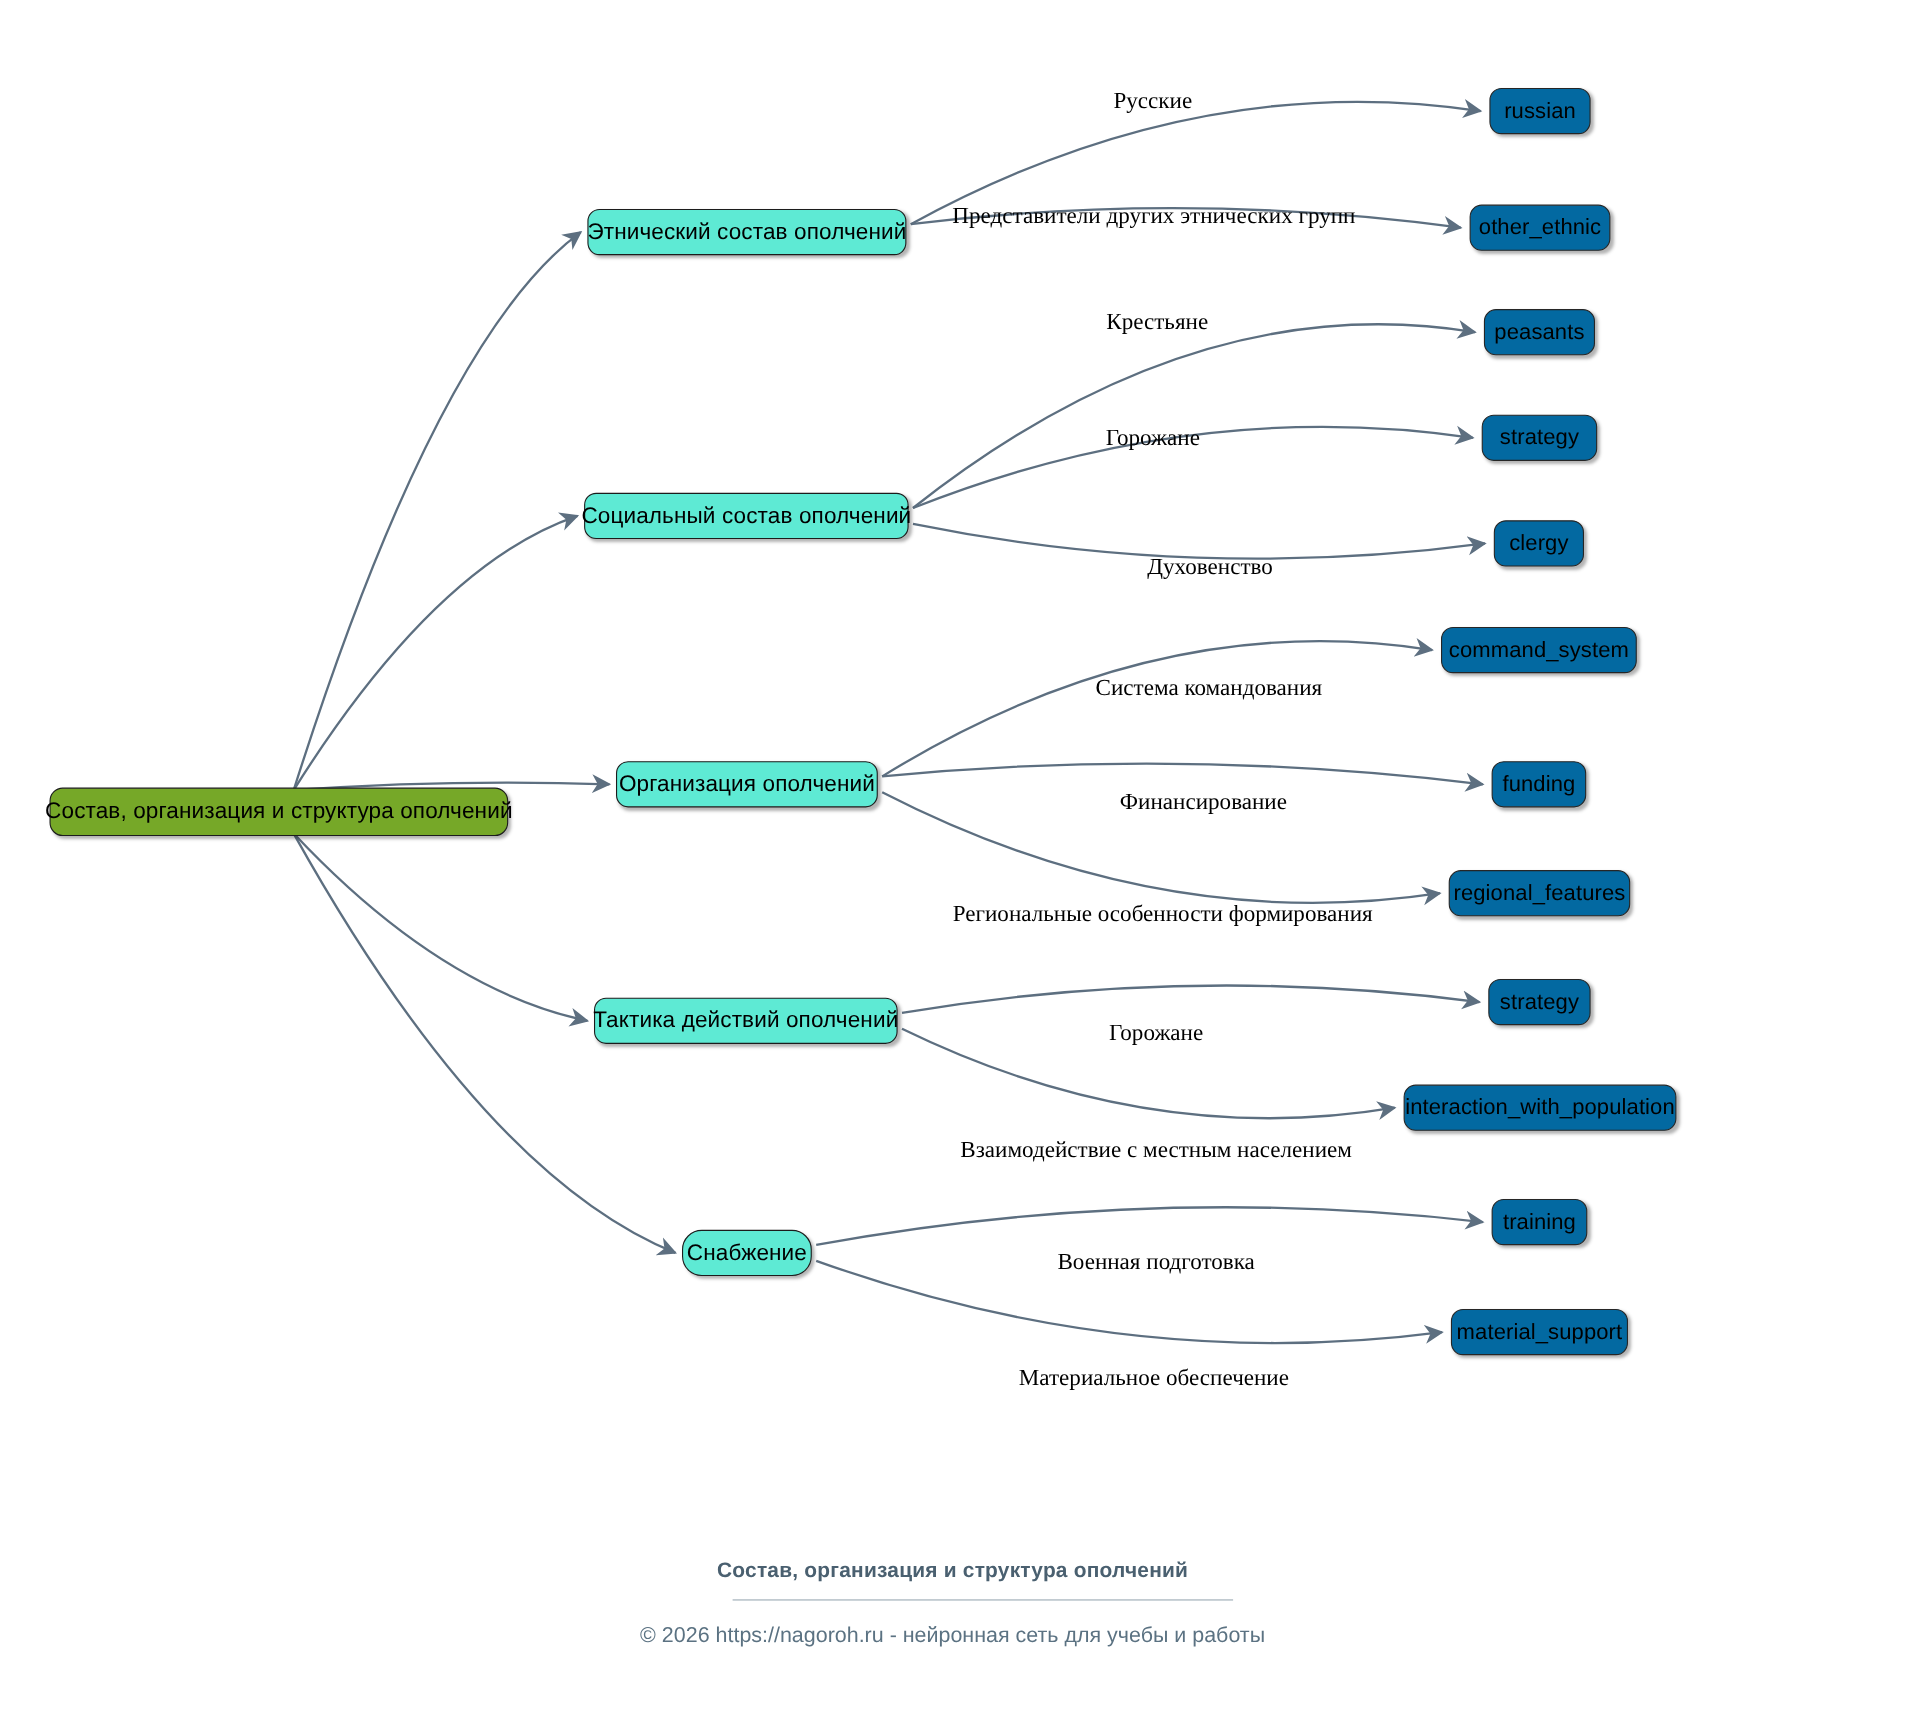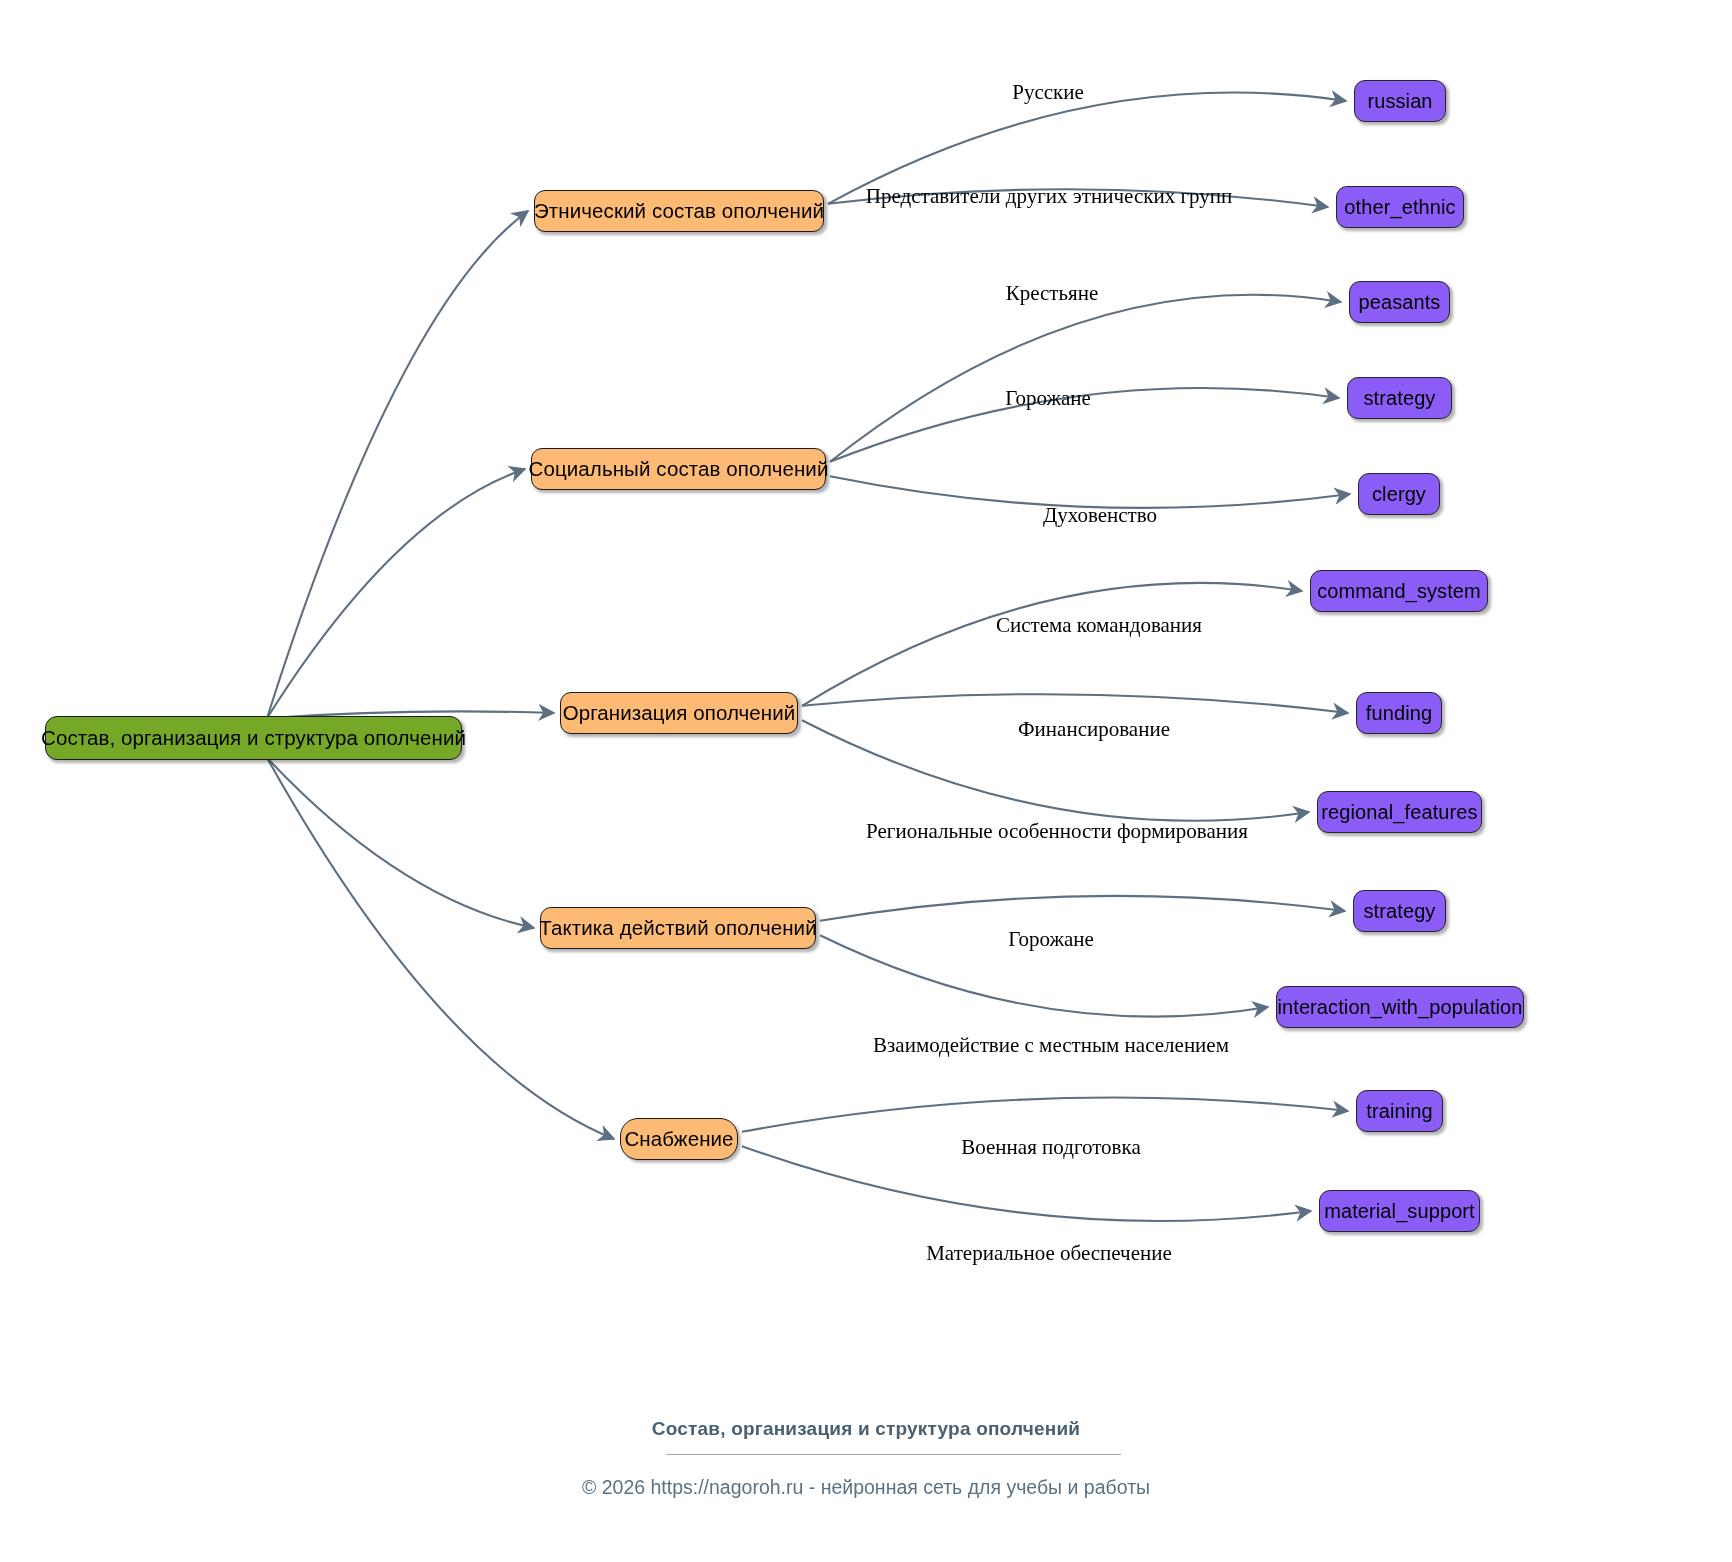--- a/index.html
+++ b/index.html
@@ -35,27 +35,27 @@
     letter-spacing: 0.1px;
   }
   .node-root {
     background: #76a828;
     color: #000000;
     font-size: 20.5px;
     height: 44px;
     border-radius: 12px;
   }
   .node-branch {
-    background: #fdba74;
+    background: #5eead4;
     color: #000000;
     font-size: 20.5px;
     height: 42px;
   }
   .node-leaf {
-    background: #8b5cf6;
+    background: #0369a1;
     color: #000000;
     font-size: 20px;
     height: 42px;
     border-color: #262626;
     border-width: 1.5px;
   }
   .edge-label {
     position: absolute;
     font-family: "Liberation Serif", serif;
     font-size: 21px;

